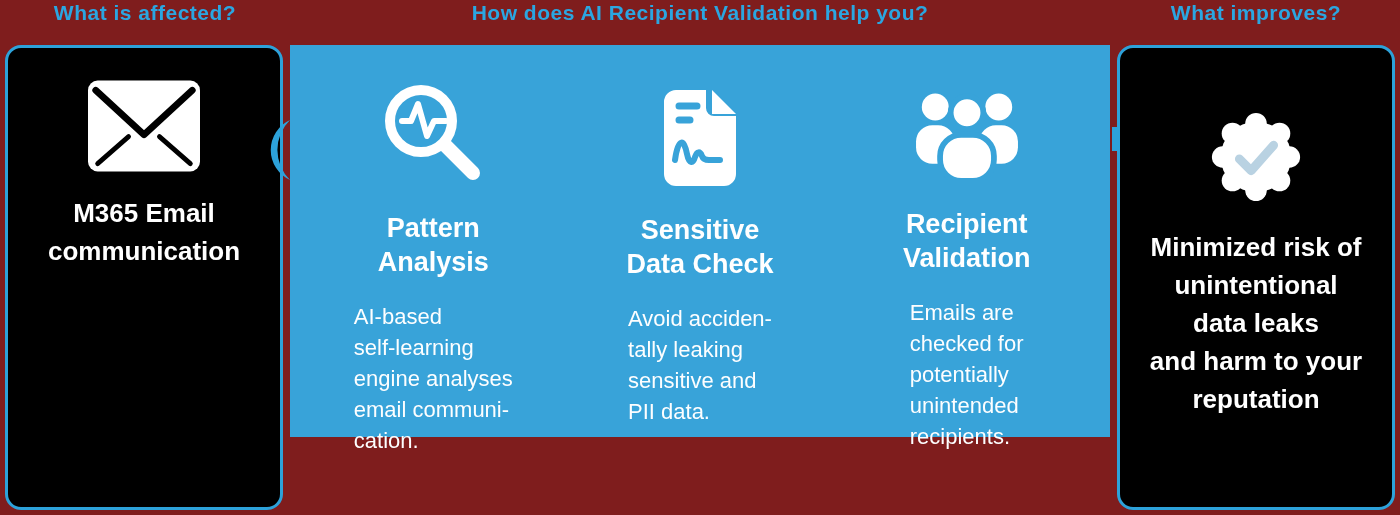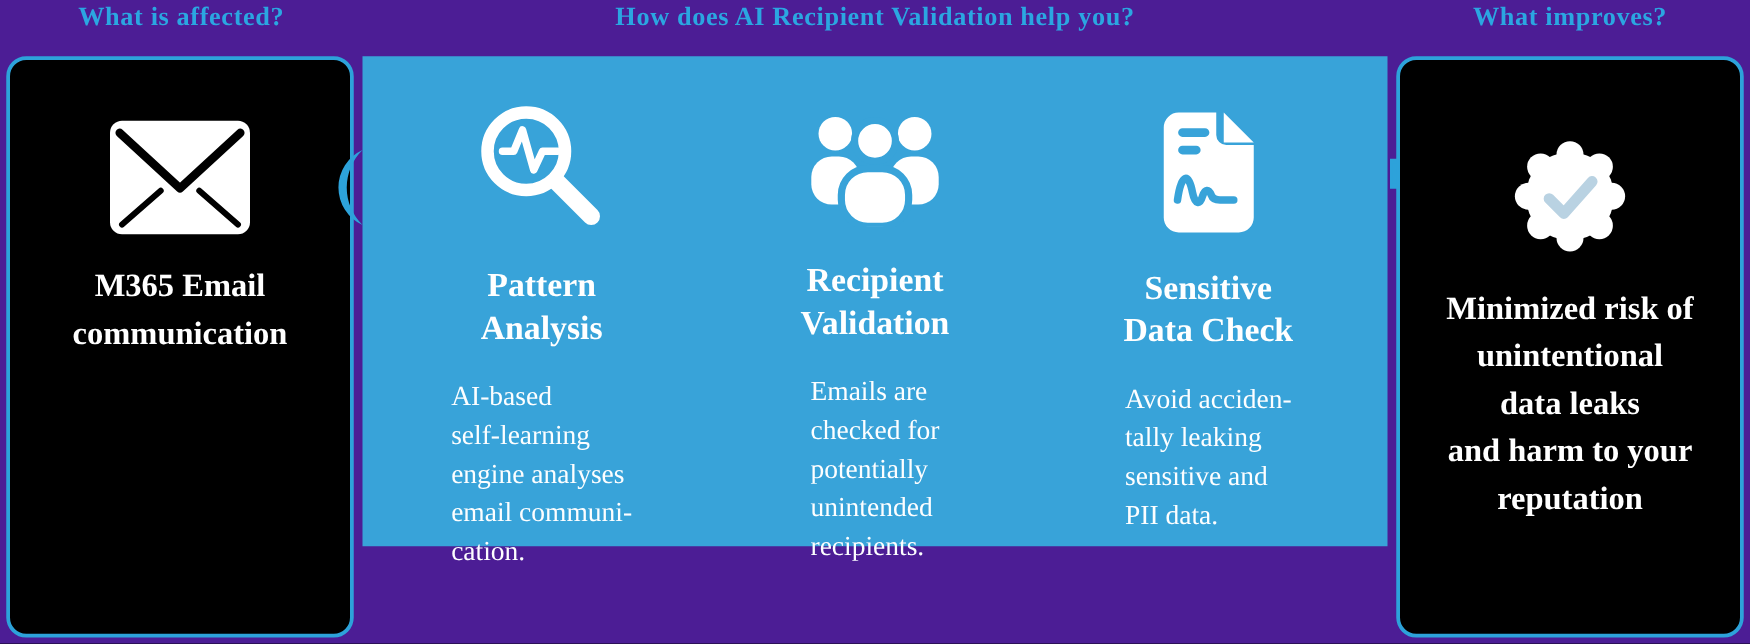--- a/index.html
+++ b/index.html
@@ -1,33 +1,33 @@
 <!DOCTYPE html>
 <html><head>
 <meta charset="utf-8">
 <style>
   html,body{margin:0;padding:0;background:#000;}
   .canvas{
-    position:relative;width:1400px;height:515px;background:#4c1d95;
-    font-family:Liberation Serif, serif;overflow:hidden;
+    position:relative;width:1400px;height:515px;background:#7f1d1d;
+    font-family:Liberation Sans, sans-serif;overflow:hidden;
   }
   .hdr{
     position:absolute;top:1px;height:24px;line-height:24px;text-align:center;
     color:#2ba6e1;font-size:21px;font-weight:bold;letter-spacing:.5px;
   }
   .hdr-left{left:5px;width:280px;}
   .hdr-middle{left:290px;width:820px;}
   .hdr-right{left:1117px;width:278px;}
 
   .panel-dark{
     position:absolute;top:45px;height:465px;background:#000;
     border:3px solid #2da2da;border-radius:16px;box-sizing:border-box;
     display:flex;flex-direction:column;align-items:center;
   }
-  .panel-left{left:5px;width:278px;padding-top:48px;}
+  .panel-left{left:5px;width:278px;padding-top:32px;}
   .panel-right{left:1117px;width:278px;padding-top:60px;}
 
   .panel-blue{
     position:absolute;left:290px;top:45px;width:820px;height:392px;
     background:#38a3d9;display:flex;justify-content:space-around;
     padding:36px 10px 0;box-sizing:border-box;
   }
   .col{width:250px;display:flex;flex-direction:column;align-items:center;}
   .icon-slot{height:106px;display:flex;align-items:flex-end;justify-content:center;}
   .col-title{
@@ -87,53 +87,53 @@
 Analysis</div>
       <div class="col-body">AI-based
 self-learning
 engine analyses
 email communi-
 cation.</div>
     </div>
 
     <div class="col">
       <div class="icon-slot">
+        <svg width="76" height="98" viewBox="0 0 76 96">
+          <path d="M14,0 H44 V18 A8,8 0 0 0 52,26 H74 V84 A12,12 0 0 1 62,96 H14 A12,12 0 0 1 2,84 V12 A12,12 0 0 1 14,0 Z" fill="#ffffff"></path>
+          <polygon points="50,0 74,24 50,24" fill="#ffffff"></polygon>
+          <path d="M17,16 H35 M17,30 H28" stroke="#38a3d9" stroke-width="7" stroke-linecap="round"></path>
+          <path d="M13,70 c3,-22 9,-22 12,-6 c2,10 6,10 8,3 c2,-6 5,-6 7,-1 c1,3 4,4 7,4 h11" fill="none" stroke="#38a3d9" stroke-width="6" stroke-linecap="round" stroke-linejoin="round"></path>
+        </svg>
+      </div>
+      <div class="col-title">Sensitive
+Data Check</div>
+      <div class="col-body">Avoid acciden-
+tally leaking
+sensitive and
+PII data.</div>
+    </div>
+
+    <div class="col">
+      <div class="icon-slot">
         <svg width="132" height="100" viewBox="0 0 132 104">
           <circle cx="33" cy="27" r="14" fill="#ffffff"></circle>
           <rect x="13" y="46" width="40" height="40" rx="17" fill="#ffffff"></rect>
           <circle cx="99" cy="27" r="14" fill="#ffffff"></circle>
           <rect x="79" y="46" width="40" height="40" rx="17" fill="#ffffff"></rect>
           <circle cx="66" cy="33" r="17" fill="#ffffff" stroke="#38a3d9" stroke-width="6"></circle>
           <rect x="38" y="56" width="56" height="48" rx="22" fill="#ffffff" stroke="#38a3d9" stroke-width="6"></rect>
         </svg>
       </div>
       <div class="col-title">Recipient
 Validation</div>
       <div class="col-body">Emails are
 checked for
 potentially
 unintended
 recipients.</div>
-    </div>
-
-    <div class="col">
-      <div class="icon-slot">
-        <svg width="76" height="98" viewBox="0 0 76 96">
-          <path d="M14,0 H44 V18 A8,8 0 0 0 52,26 H74 V84 A12,12 0 0 1 62,96 H14 A12,12 0 0 1 2,84 V12 A12,12 0 0 1 14,0 Z" fill="#ffffff"></path>
-          <polygon points="50,0 74,24 50,24" fill="#ffffff"></polygon>
-          <path d="M17,16 H35 M17,30 H28" stroke="#38a3d9" stroke-width="7" stroke-linecap="round"></path>
-          <path d="M13,70 c3,-22 9,-22 12,-6 c2,10 6,10 8,3 c2,-6 5,-6 7,-1 c1,3 4,4 7,4 h11" fill="none" stroke="#38a3d9" stroke-width="6" stroke-linecap="round" stroke-linejoin="round"></path>
-        </svg>
-      </div>
-      <div class="col-title">Sensitive
-Data Check</div>
-      <div class="col-body">Avoid acciden-
-tally leaking
-sensitive and
-PII data.</div>
     </div>
 
   </div>
 
   <span class="connector-arrow">
     <svg width="52" height="62" viewBox="0 0 52 62">
       <polygon points="0,21 21,21 21,5 48,31 21,57 21,41 0,41" fill="#2da2da" stroke="#2da2da" stroke-width="4" stroke-linejoin="round"></polygon>
     </svg>
   </span>
 

